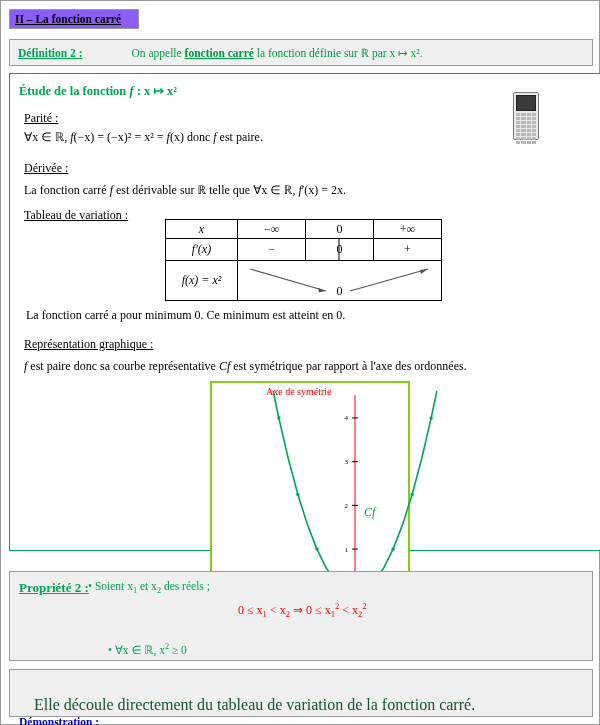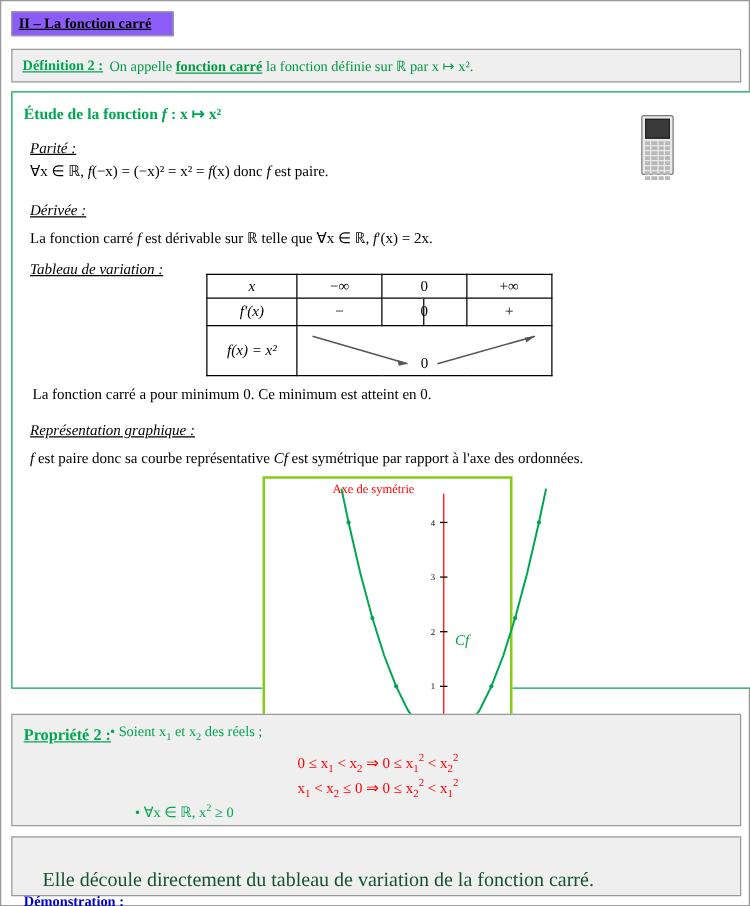--- a/index.html
+++ b/index.html
@@ -40,20 +40,21 @@
 
   
   .def-box {
     position: absolute;
     left: 8px; top: 38px;
     width: 584px; height: 27px;
     border: 1px solid #9a9a9a;
     background: #efefef;
     display: flex; align-items: center;
     padding-left: 8px;
+    gap: 44px;
   }
   .def-label {
     color: #00a651;
     font-weight: bold;
     text-decoration: underline;
     font-size: 11.5px;
     margin-right: 5px;
   }
   .def-text { color: #009a44; font-size: 11.5px; }
   .def-text b { text-decoration: underline; }
@@ -66,21 +67,21 @@
     width: 592px; height: 478px;
     border: 1px solid #00a651;
     background: #ffffff;
   }
   .study-title {
     position: absolute; left: 9px; top: 9px;
     font-weight: bold; font-size: 12.5px;
     color: #00a651;
   }
 
-  .lbl-underline { text-decoration: underline; font-style: italic; }
+  .lbl-underline { text-decoration: underline; }
 
   .b-parite { position: absolute; left: 14px; top: 37px; font-size: 12px; }
   .t-parite { position: absolute; left: 14px; top: 56px; font-size: 12px; }
   .b-derivee { position: absolute; left: 14px; top: 87px; font-size: 12px; }
   .t-derivee { position: absolute; left: 14px; top: 107px; font-size: 12px; }
   .b-tableau { position: absolute; left: 14px; top: 134px; font-size: 12px; }
   .t-min { position: absolute; left: 16px; top: 234px; font-size: 12px; }
   .b-repr { position: absolute; left: 14px; top: 263px; font-size: 12px; }
   .t-repr { position: absolute; left: 14px; top: 285px; font-size: 12px; }
 
@@ -346,21 +347,20 @@
           <circle cx="156.11538461538458" cy="111.44444444444441" r="1.7" fill="#00a651"></circle>
           <circle cx="175.15384615384613" cy="34.96296296296296" r="1.7" fill="#00a651"></circle>
         </svg>
     </div>
   </div>
 
   <div class="prop-box">
     <div class="prop-label">Propriété 2 :</div>
     <div class="prop-item1">• Soient x<sub>1</sub> et x<sub>2</sub> des réels ;</div>
     <div class="prop-eq1">0 ≤ x<sub>1</sub> &lt; x<sub>2</sub> ⇒ 0 ≤ x<sub>1</sub><sup>2</sup> &lt; x<sub>2</sub><sup>2</sup></div>
-    <div class="prop-eq2">x<sub>1</sub> &lt; x<sub>2</sub> ≤ 0 ⇒ 0 ≤ x<sub>2</sub><sup>2</sup> &lt; x<sub>1</sub><sup>2</sup></div>
     <div class="prop-item2">•  ∀x ∈ ℝ, x<sup>2</sup> ≥ 0</div>
   </div>
 
   <div class="demo-box">
     <div class="demo-label">Démonstration :</div>
     <div class="demo-text">Elle découle directement du tableau de variation de la fonction carré.</div>
   </div>
 
 </div>
 

